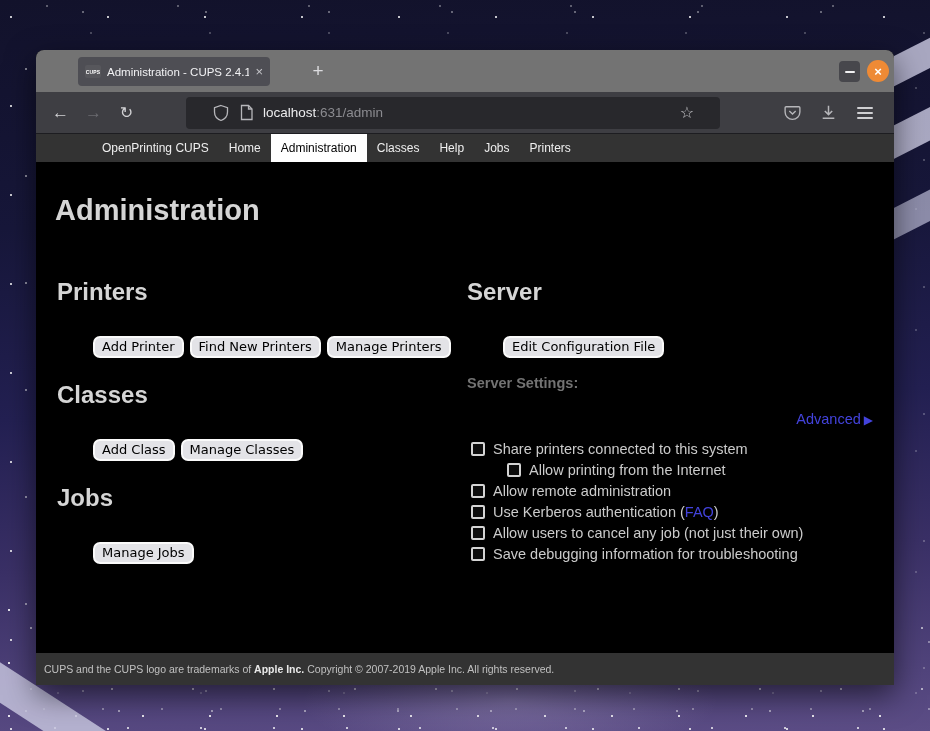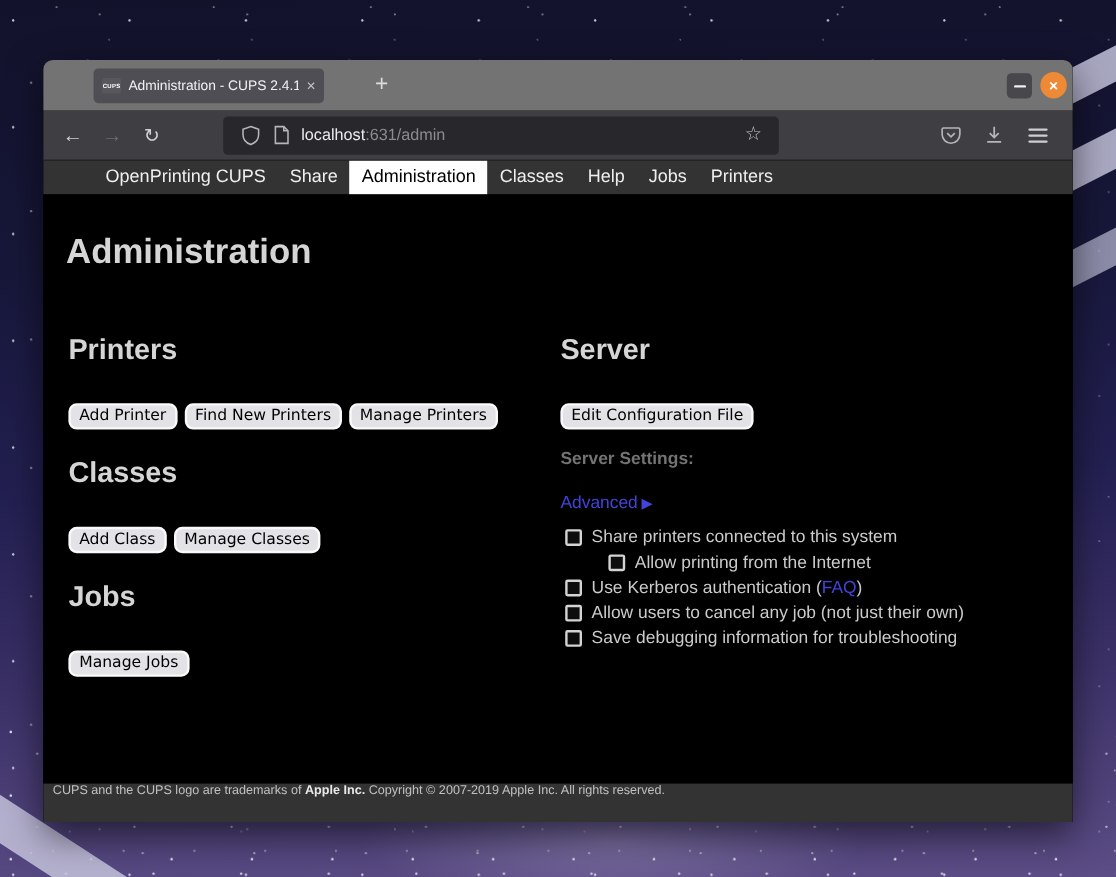--- a/index.html
+++ b/index.html
@@ -76,64 +76,64 @@
   
   .toolbar {
     height:42px; background:#3e3e43; border-bottom:1px solid #1d1d21;
     display:flex; align-items:center; padding:0 8px; flex:none;
   }
   .nav-btn { width:33px; height:30px; display:flex; align-items:center; justify-content:center;
     font-size:17px; color:#d2d2d5; flex:none; }
   .nav-btn.disabled { color:#6b6b70; }
   .nav-btn.reload { font-size:16px; }
   .urlbar {
-    margin-left:43px; width:463px; height:32px; background:#28282c; border-radius:4px;
-    display:flex; align-items:center; padding:0 14px; gap:9px; flex:none;
+    margin-left:43px; width:534px; height:32px; background:#28282c; border-radius:4px;
+    display:flex; align-items:center; padding:0 26px; gap:9px; flex:none;
   }
   .urlbar svg { flex:none; }
   .url-text { font-size:13.5px; white-space:nowrap; }
   .url-host { color:#ececee; }
   .url-path { color:#8b8b90; }
   .url-spacer { flex:1; }
   .star-icon { font-size:16px; color:#c4c4c8; line-height:1; }
   .toolbar-right { margin-left:auto; display:flex; align-items:center; gap:17px; padding-right:11px; }
   .hamburger { width:16px; height:2px; background:#cfcfd2; border-radius:1px;
     box-shadow:0 -5px 0 #cfcfd2, 0 5px 0 #cfcfd2; margin:0 1px; }
 
   
   .cups-nav { height:28px; background:#333333; display:flex; align-items:center;
-    padding-left:42px; font-size:15px; color:#efefef; flex:none; }
+    padding-left:56px; font-size:12px; color:#efefef; flex:none; }
   .cups-nav .nav-item { padding:4px 10px; line-height:20px; cursor:default; }
   .cups-nav .nav-item.active { background:#ffffff; color:#000; }
 
   
   .content { background:#000; height:491px; color:#cbcbcb; overflow:hidden; flex:none; }
   .content h1 { font-size:29px; line-height:34px; margin:31px 19px 0; color:#d5d5d5; font-weight:bold; }
   .columns { display:flex; padding:0 19px; }
   .col { width:50%; padding:2px; }
   .col h2 { font-size:24px; line-height:28px; margin:23px 0 0; color:#d5d5d5; font-weight:bold; }
   .col > h2:first-child { margin-top:49px; }
-  .btn-row { margin-top:30px; display:flex; gap:6px; }
+  .btn-row { margin-top:30px; display:flex; gap:6px;margin-left:36px; }
   .btn {
     font-family:"DejaVu Sans", sans-serif; font-size:13px; line-height:16px; color:#000;
     background:#e3e3e7; border:2px solid #fafafa; border-radius:7px; padding:1px 7px;
     white-space:nowrap; cursor:default;
   }
   .settings-label { margin-top:15px; font-size:14.5px; line-height:21px; font-weight:bold; color:#737373; }
-  .advanced { margin-top:15px; font-size:14.5px; line-height:21px; }
+  .advanced { margin-top:15px; font-size:14.5px; line-height:21px;text-align:right; }
   .link { color:#4343dc; cursor:default; }
   .adv-arrow { font-size:12px; margin-left:3px; }
   .checkboxes { margin-top:7px; }
   .cb-row { display:flex; align-items:center; height:21px; gap:8px; padding-left:4px; font-size:14.5px; }
   .cb-row.indent { margin-left:36px;text-align:right; }
   .cb { width:14px; height:14px; border:2px solid #d4d4d4; background:#0d0d0d; border-radius:2px; flex:none; }
   .change-row { margin-top:13px; }
 
   
-  .footer { height:32px; background:#333333; display:flex; 
+  .footer { height:32px; background:#333333; display:flex; align-items:center;
     padding:0 8px; font-size:10.5px; color:#c0c0c0; flex:none; margin-top:auto; }
   .footer .company { font-weight:bold; color:#e9e9e9; white-space:pre; }
   .footer span { white-space:pre; }
 </style>
 </head>
 <body>
 
 <div class="desktop">
   <div class="stars"></div>
   <div class="stars-bottom"></div>
@@ -186,21 +186,21 @@
           <path d="M3.5 14.5 h11" fill="none" stroke="#b6b6ba" stroke-width="1.4"></path>
         </svg>
         <div style="padding:6px 1px;">
           <div class="hamburger"></div>
         </div>
       </div>
     </div>
 
     <div class="cups-nav">
       <span class="nav-item">OpenPrinting CUPS</span>
-      <span class="nav-item">Share</span>
+      <span class="nav-item">Home</span>
       <span class="nav-item active">Administration</span>
       <span class="nav-item">Classes</span>
       <span class="nav-item">Help</span>
       <span class="nav-item">Jobs</span>
       <span class="nav-item">Printers</span>
     </div>
 
     <div class="content">
       <h1>Administration</h1>
 
@@ -242,20 +242,24 @@
             <div class="cb-row">
               <span class="cb"></span>
               <span>Share printers connected to this system</span>
             </div>
             <div class="cb-row indent">
               <span class="cb"></span>
               <span>Allow printing from the Internet</span>
             </div>
             <div class="cb-row">
               <span class="cb"></span>
+              <span>Allow remote administration</span>
+            </div>
+            <div class="cb-row">
+              <span class="cb"></span>
               <span><span>Use Kerberos authentication (</span><span class="link">FAQ</span><span>)</span></span>
             </div>
             <div class="cb-row">
               <span class="cb"></span>
               <span>Allow users to cancel any job (not just their own)</span>
             </div>
             <div class="cb-row">
               <span class="cb"></span>
               <span>Save debugging information for troubleshooting</span>
             </div>

